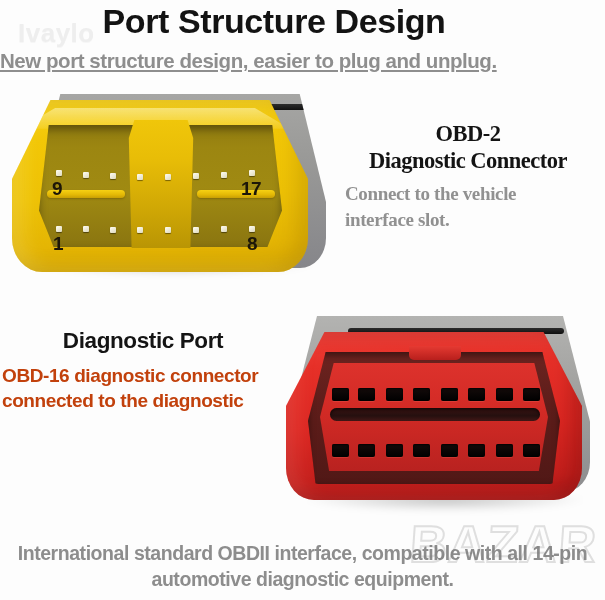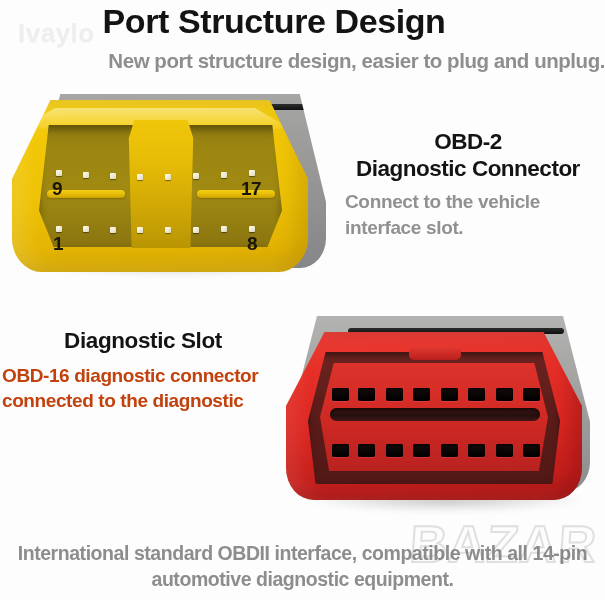--- a/index.html
+++ b/index.html
@@ -59,34 +59,36 @@
     font-weight: 700;
     color: #131313;
     letter-spacing: -.4px;
     z-index: 4;
   }
   .subtitle {
     position: absolute;
     top: 49px;
     left: 0;
     width: 605px;
-    text-align: right;
+    text-align: left;
     font-size: 20.5px;
     font-weight: 700;
     color: #8e8e8e;
     letter-spacing: -.45px;
     z-index: 4;
+    text-decoration: underline;
   }
 
   .block-obd2 {
     position: absolute;
     left: 332px;
-    top: 128px;
+    top: 120px;
     width: 272px;
     z-index: 4;
+    font-family: Liberation Serif, serif;
   }
   .block-obd2 .h {
     text-align: center;
     font-size: 22.5px;
     font-weight: 700;
     color: #141414;
     line-height: 1.22;
     letter-spacing: -.5px;
   }
   .block-obd2 .p {
@@ -416,21 +418,21 @@
       <div>OBD-2</div>
       <div>Diagnostic Connector</div>
     </div>
     <div class="p">
       <div>Connect to the vehicle</div>
       <div>interface slot.</div>
     </div>
   </div>
 
   <div class="block-slot">
-    <div class="h">Diagnostic Slot</div>
+    <div class="h">Diagnostic Port</div>
     <div class="p">
       <div>OBD-16 diagnostic connector</div>
       <div>connected to the diagnostic</div>
     </div>
   </div>
 
   <div class="conn-red">
     <div class="cr-shadow"></div>
     <div class="cr-gray">
       <div class="cr-gray-slot"></div>

